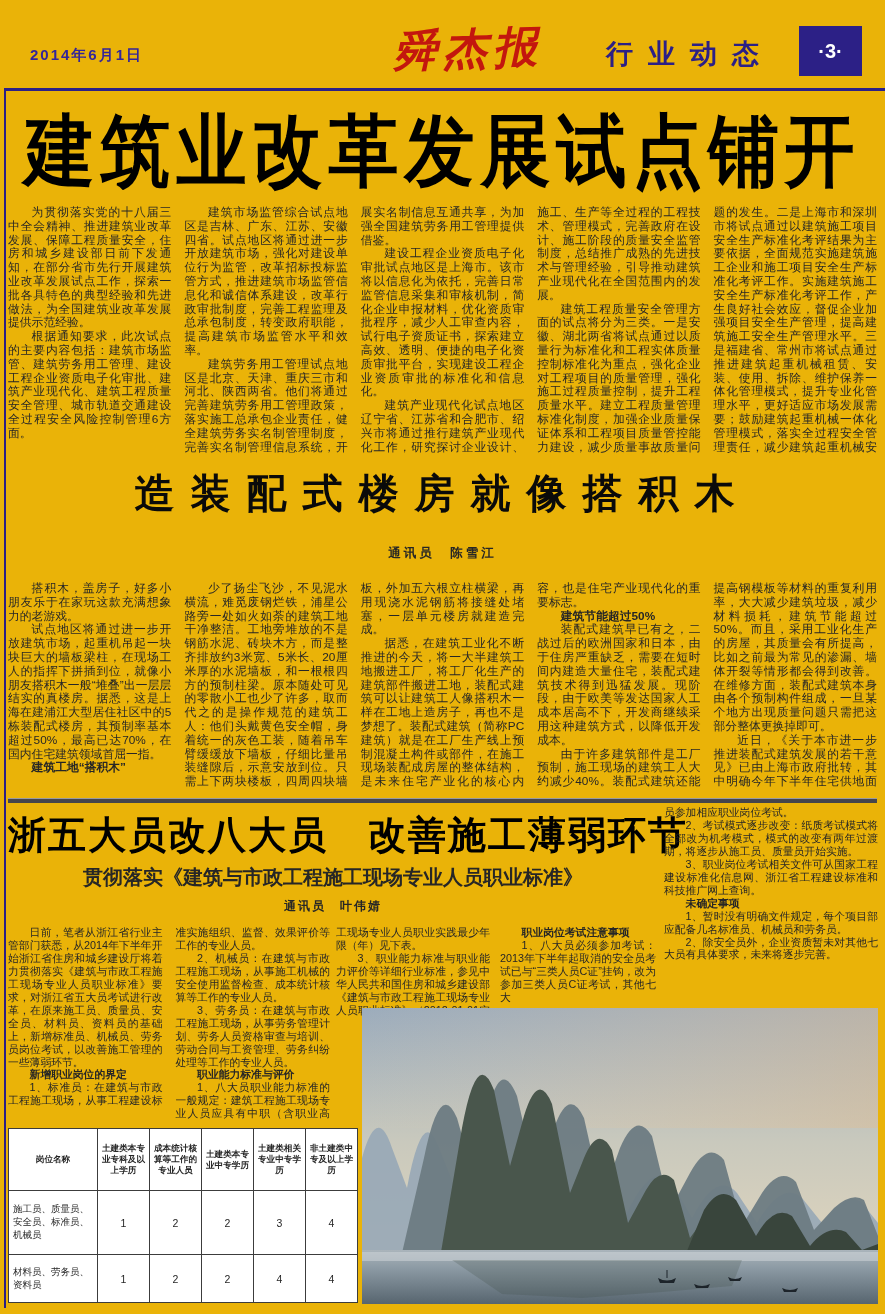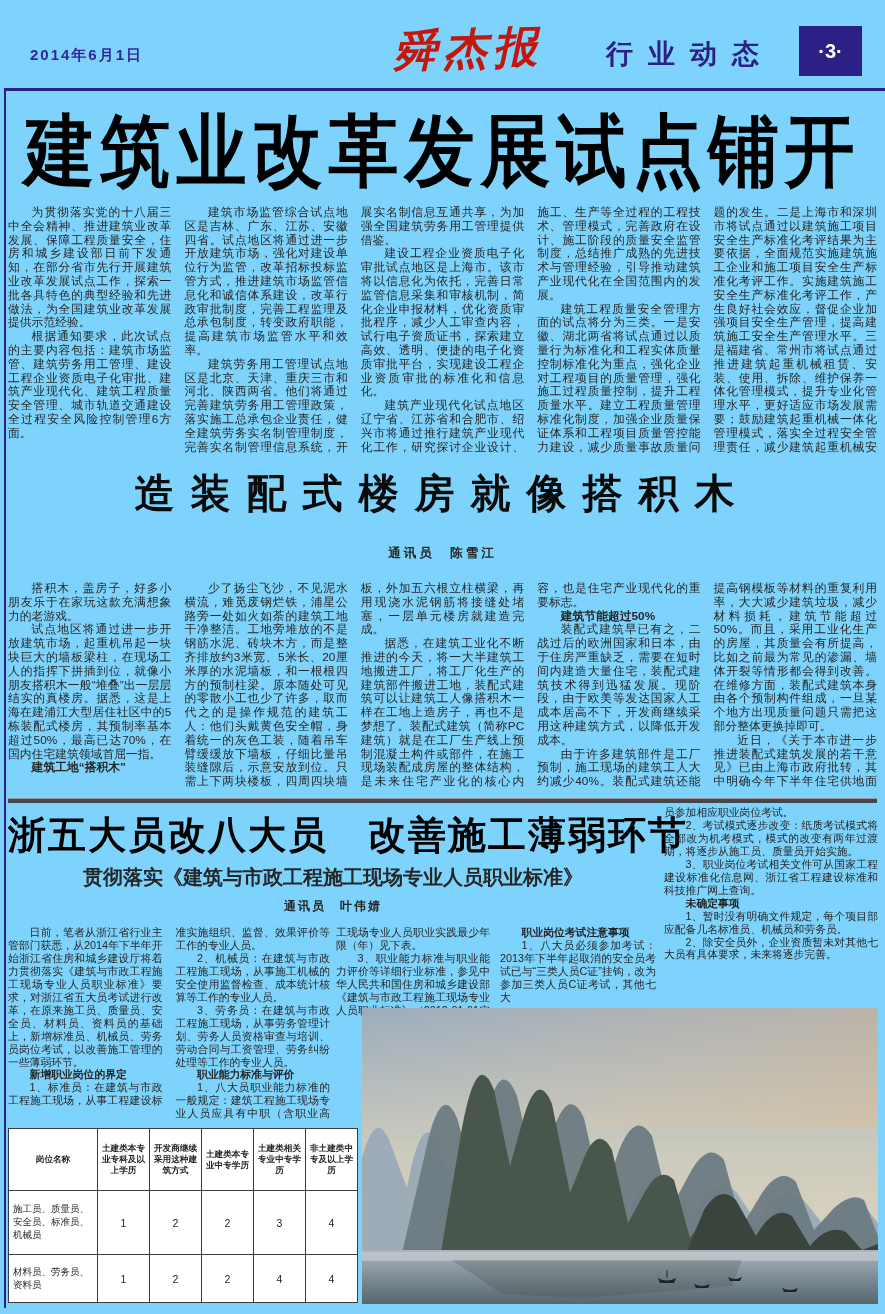--- a/index.html
+++ b/index.html
@@ -1,16 +1,16 @@
 <!DOCTYPE html>
 <html><head>
 <meta charset="utf-8">
 <style>
   html,body{margin:0;padding:0;background:#e8e8e8;}
-  .page{position:relative;width:885px;height:1314px;background:#7dd3fc;overflow:hidden;
+  .page{position:relative;width:885px;height:1314px;background:#eab308;overflow:hidden;
         font-family:"Liberation Sans",sans-serif;color:#262626;}
   
   .hdr-date{position:absolute;left:30px;top:46px;font-size:15px;font-weight:bold;
             color:#33259a;letter-spacing:2px;}
   .masthead{position:absolute;left:368px;top:20px;width:200px;text-align:center;
             color:#c3170e;font-size:44px;font-weight:bold;font-style:italic;
             font-family:"Liberation Serif",serif;transform:rotate(-2deg);letter-spacing:6px;}
   .section-title{position:absolute;left:566px;top:36px;font-size:27px;font-weight:bold;
             color:#2c2086;letter-spacing:15px;margin-left:40px;}
   .pagebox{position:absolute;left:799px;top:26px;width:63px;height:50px;background:#2c2086;
@@ -182,21 +182,21 @@
           <col style="width:52px">
           <col style="width:52px">
         <col style="width:52px">
           <col style="width:52px">
           <col style="width:52px">
       </colgroup>
       <tbody>
           <tr class="hrow">
         <th>岗位名称</th>
         <th>土建类本专业专科及以上学历</th>
-        <th>开发商继续采用这种建筑方式</th>
+        <th>成本统计核算等工作的专业人员</th>
         <th>土建类本专业中专学历</th>
         <th>土建类相关专业中专学历</th>
         <th>非土建类中专及以上学历</th>
       </tr>
       <tr class="r1">
         <td class="lbl">施工员、质量员、安全员、标准员、机械员</td>
         <td class="val">1</td>
         <td class="val">2</td>
         <td class="val">2</td>
         <td class="val">3</td>

